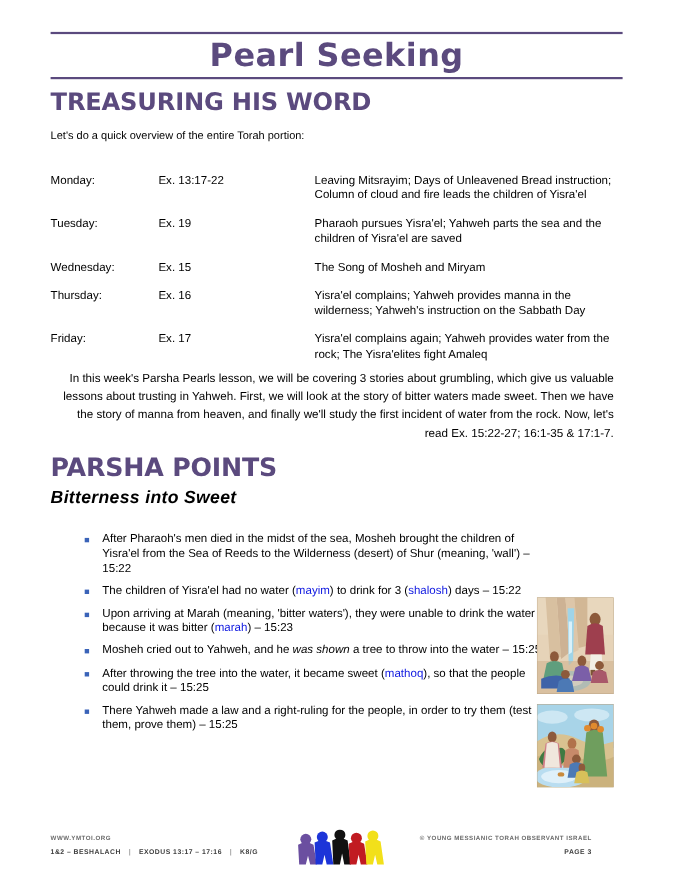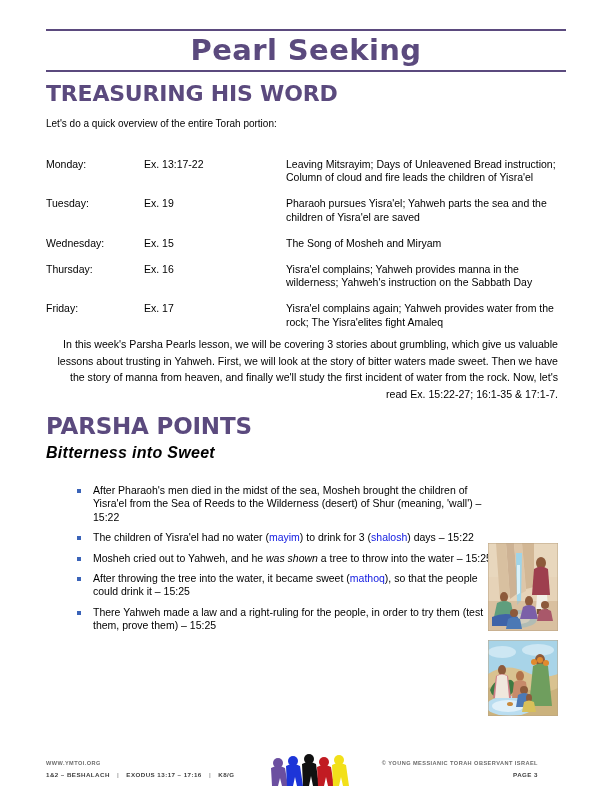--- a/index.html
+++ b/index.html
@@ -252,20 +252,21 @@
 
   <div class="lesson-paragraph">In this week's Parsha Pearls lesson, we will be covering 3 stories about grumbling, which give us valuable lessons about trusting in Yahweh. First, we will look at the story of bitter waters made sweet. Then we have the story of manna from heaven, and finally we'll study the first incident of water from the rock. Now, let's read Ex. 15:22-27; 16:1-35 &amp; 17:1-7.</div>
 
   <div class="section-heading" id="heading-parsha">PARSHA POINTS</div>
 
   <div class="sub-heading">Bitterness into Sweet</div>
 
   <ul class="bullet-list" id="bullet-list">
       <li class="bullet-item"><span class="bullet-marker"></span><span>After Pharaoh's men died in the midst of the sea, Mosheh brought the children of Yisra'el from the Sea of Reeds to the Wilderness (desert) of Shur (meaning, 'wall') – 15:22</span></li>
       <li class="bullet-item"><span class="bullet-marker"></span><span>The children of Yisra'el had no water (</span><span class="heb">mayim</span><span>) to drink for 3 (</span><span class="heb">shalosh</span><span>) days – 15:22</span></li>
+      <li class="bullet-item"><span class="bullet-marker"></span><span>Upon arriving at Marah (meaning, 'bitter waters'), they were unable to drink the water because it was bitter (</span><span class="heb">marah</span><span>) – 15:23</span></li>
       <li class="bullet-item"><span class="bullet-marker"></span><span>Mosheh cried out to Yahweh, and he </span><span class="ital">was shown</span><span> a tree to throw into the water – 15:25</span></li>
       <li class="bullet-item"><span class="bullet-marker"></span><span>After throwing the tree into the water, it became sweet (</span><span class="heb">mathoq</span><span>), so that the people could drink it – 15:25</span></li>
       <li class="bullet-item"><span class="bullet-marker"></span><span>There Yahweh made a law and a right-ruling for the people, in order to try them (test them, prove them) – 15:25</span></li>
     </ul>
 
   <div class="art" id="art-rock">
     <svg viewBox="0 0 70 88" width="70" height="88" aria-hidden="true">
       <rect x="0" y="0" width="70" height="88" fill="#e6d3b8"></rect>
       <path d="M0 0 H70 V34 H0 Z" fill="#e8d7bd"></path>
       <path d="M18 0 L26 0 L30 50 L22 56 Z" fill="#cdb294"></path>

